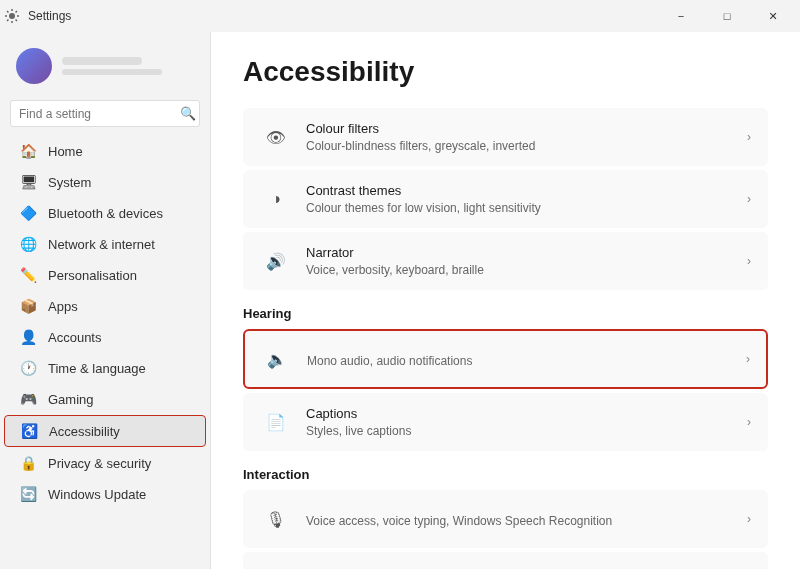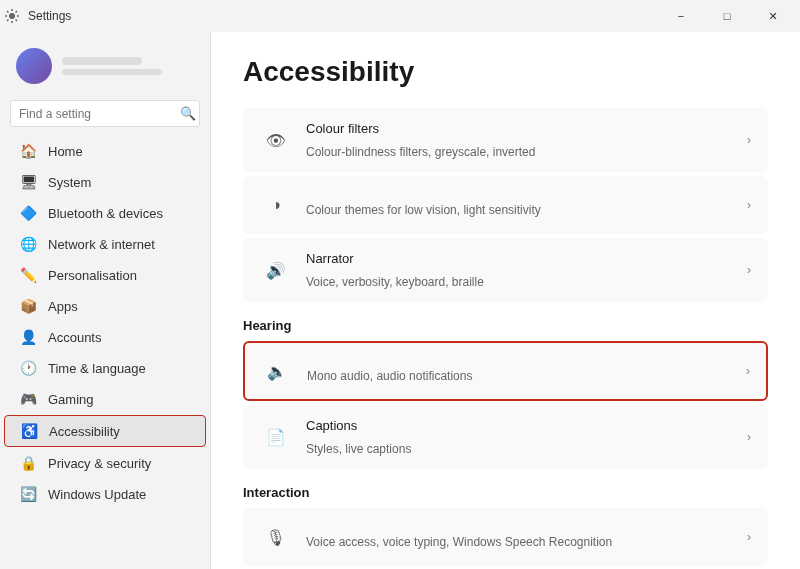--- a/index.html
+++ b/index.html
@@ -125,21 +125,21 @@
       width: 32px; height: 32px;
       border-radius: 4px;
       display: flex; align-items: center; justify-content: center;
       font-size: 16px;
       margin-right: 14px;
       flex-shrink: 0;
       color: #555;
     }
     .settings-item-text { flex: 1; }
     .settings-item-title { font-size: 13px; font-weight: 400; color: #1a1a1a; }
-    .settings-item-desc { font-size: 12px; color: #666; margin-top: 9px; }
+    .settings-item-desc { font-size: 12px; color: #666; margin-top: 3px; }
     .settings-item-chevron { color: #888; font-size: 12px; }
 
     .section-header {
       font-size: 13px;
       font-weight: 700;
       color: #1a1a1a;
       margin: 16px 0 8px 0;
     }
   </style>
 </head>
@@ -235,20 +235,21 @@
         <div class="settings-item-icon">👁</div>
         <div class="settings-item-text">
           <div class="settings-item-title">Colour filters</div>
           <div class="settings-item-desc">Colour-blindness filters, greyscale, inverted</div>
         </div>
         <span class="settings-item-chevron">›</span>
       </div>
         <div class="settings-item">
         <div class="settings-item-icon">◑</div>
         <div class="settings-item-text">
+          <div class="settings-item-title">Contrast themes</div>
           <div class="settings-item-desc">Colour themes for low vision, light sensitivity</div>
         </div>
         <span class="settings-item-chevron">›</span>
       </div>
         <div class="settings-item">
         <div class="settings-item-icon">🔊</div>
         <div class="settings-item-text">
           <div class="settings-item-title">Narrator</div>
           <div class="settings-item-desc">Voice, verbosity, keyboard, braille</div>
         </div>

